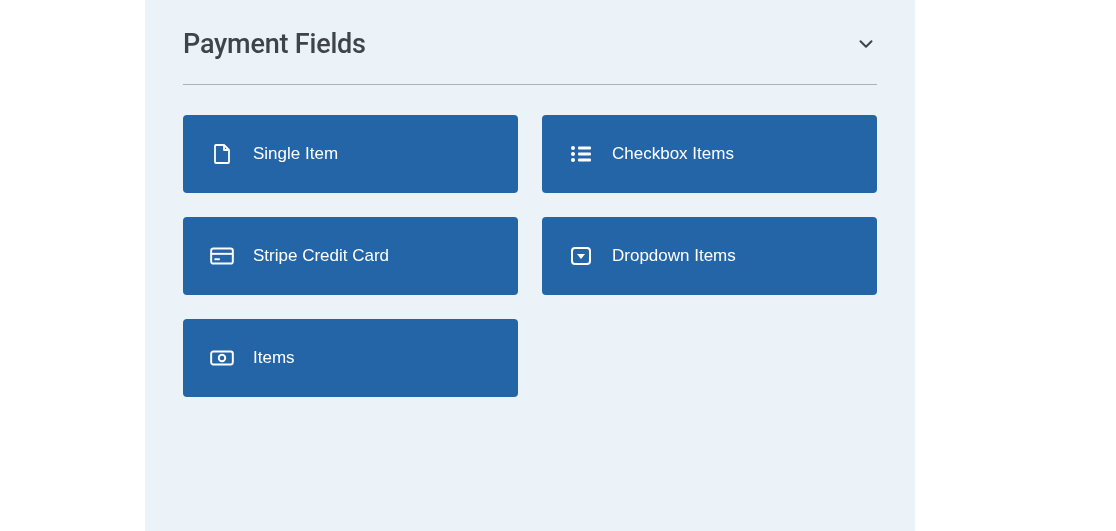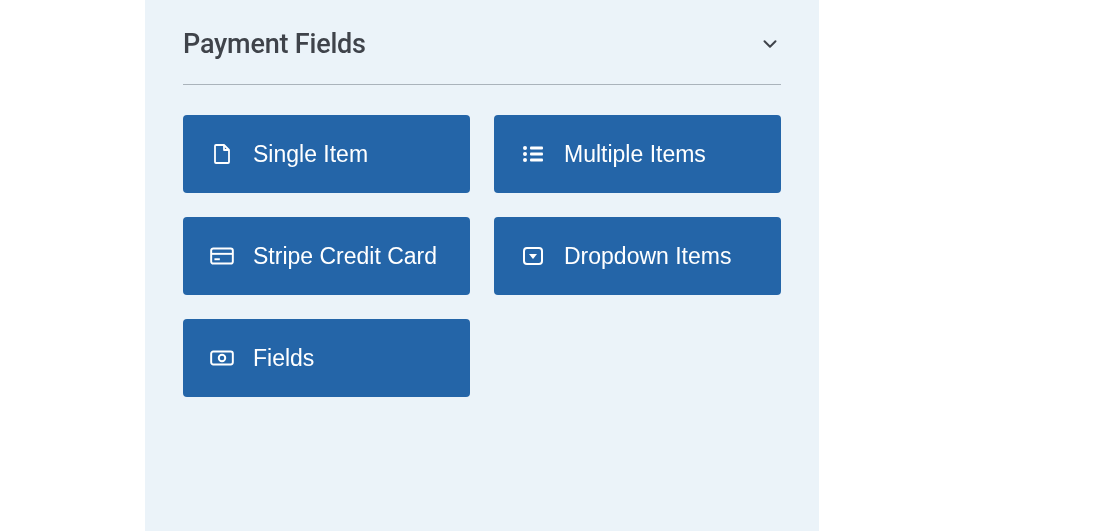--- a/index.html
+++ b/index.html
@@ -9,21 +9,21 @@
   }
   body {
     background: #ffffff;
     font-family: -apple-system, BlinkMacSystemFont, "Segoe UI", Roboto, Helvetica, Arial, sans-serif;
     width: 1116px;
     height: 531px;
     overflow: hidden;
   }
   .panel {
     background: #ebf3f9;
-    width: 674px;
+    width: 770px;
     margin-left: 145px;
     padding: 28px 38px 38px 38px;
     min-height: 531px;
   }
   .panel-header {
     display: flex;
     align-items: center;
     justify-content: space-between;
     padding-bottom: 24px;
     border-bottom: 1px solid #aab3bb;
@@ -63,21 +63,21 @@
   }
   .btn-icon {
     width: 26px;
     height: 26px;
     flex-shrink: 0;
     display: flex;
     align-items: center;
     justify-content: center;
   }
   .btn-label {
-    font-size: 23px;
+    font-size: 17px;
     font-weight: 400;
     color: #ffffff;
   }
 </style>
 </head>
 <body>
 
 <div class="panel">
 
   <div class="panel-header">
@@ -105,21 +105,21 @@
       <span class="btn-icon">
         <svg viewBox="0 0 24 24" width="24" height="24" fill="#ffffff">
           <circle cx="4" cy="6" r="2"></circle>
           <circle cx="4" cy="12" r="2"></circle>
           <circle cx="4" cy="18" r="2"></circle>
           <rect x="9" y="4.5" width="13" height="3" rx="1"></rect>
           <rect x="9" y="10.5" width="13" height="3" rx="1"></rect>
           <rect x="9" y="16.5" width="13" height="3" rx="1"></rect>
         </svg>
       </span>
-      <span class="btn-label">Multiple Items</span>
+      <span class="btn-label">Checkbox Items</span>
     </button>
 
 
     <button class="field-btn">
       <span class="btn-icon">
         <svg viewBox="0 0 24 24" width="26" height="26" fill="none" stroke="#ffffff" stroke-width="1.8">
           <rect x="2" y="5" width="20" height="14" rx="2"></rect>
           <line x1="2" y1="10" x2="22" y2="10"></line>
           <line x1="5" y1="15" x2="10" y2="15"></line>
         </svg>
@@ -139,17 +139,17 @@
 
     <button class="field-btn">
       <span class="btn-icon">
         <svg viewBox="0 0 24 24" width="26" height="26" fill="none" stroke="#ffffff" stroke-width="1.8">
           <rect x="2" y="6" width="20" height="12" rx="2"></rect>
           <circle cx="12" cy="12" r="3"></circle>
           <line x1="5" y1="9" x2="5" y2="9.01"></line>
           <line x1="19" y1="15" x2="19" y2="15.01"></line>
         </svg>
       </span>
-      <span class="btn-label">Fields</span>
+      <span class="btn-label">Items</span>
     </button>
 
   </div>
 </div>
 
 </body></html>

